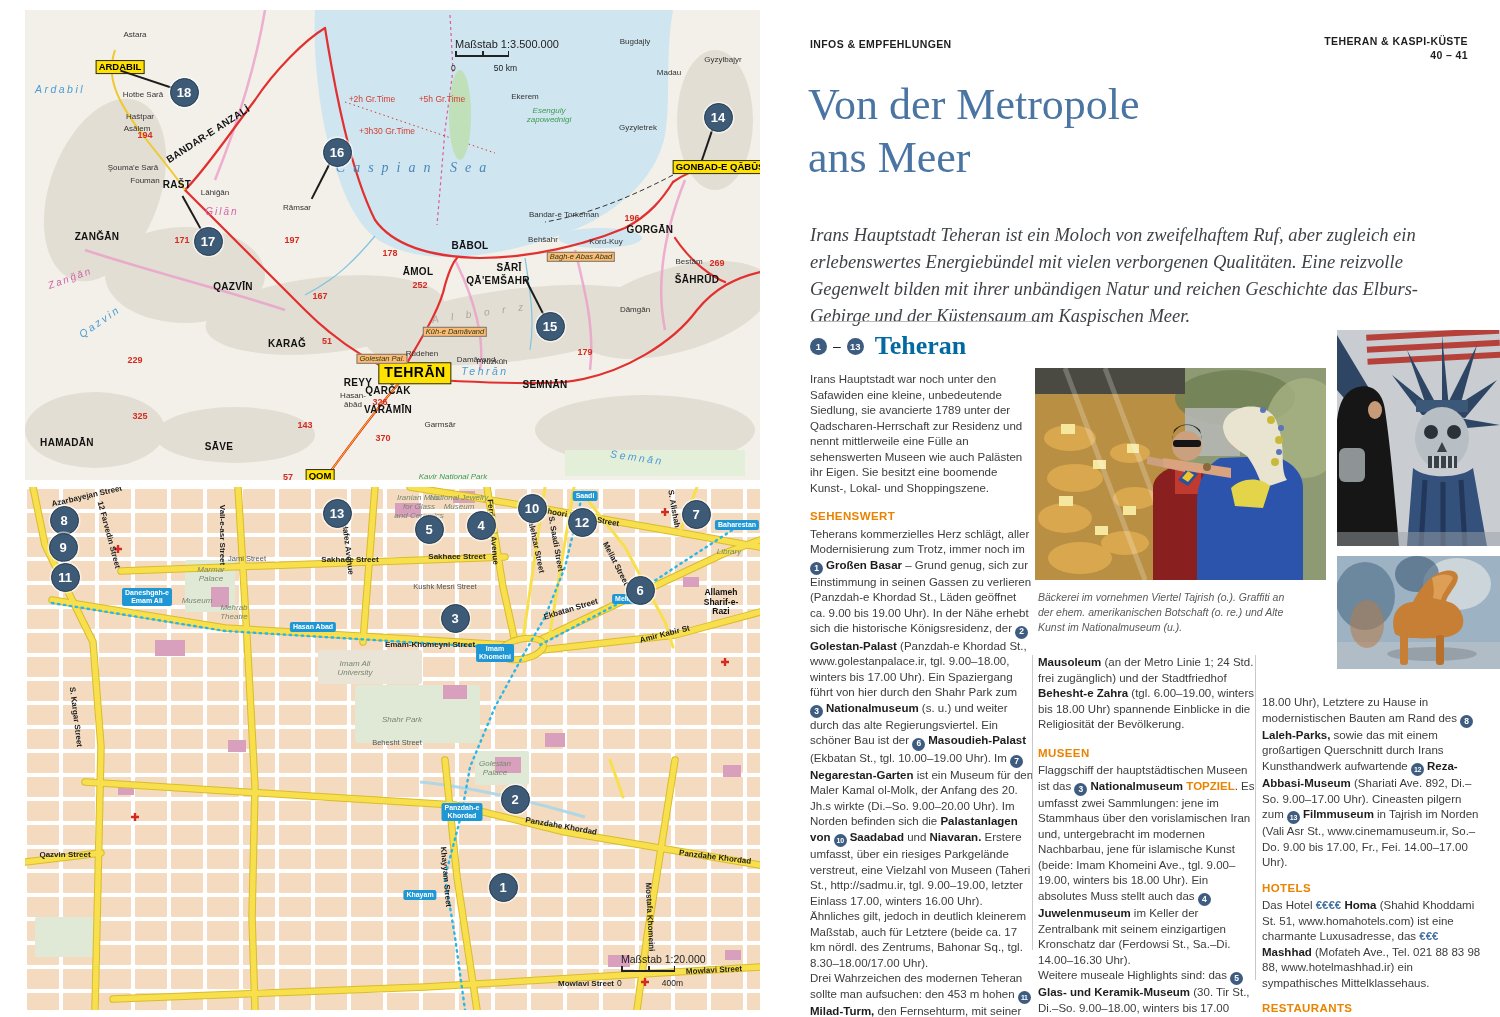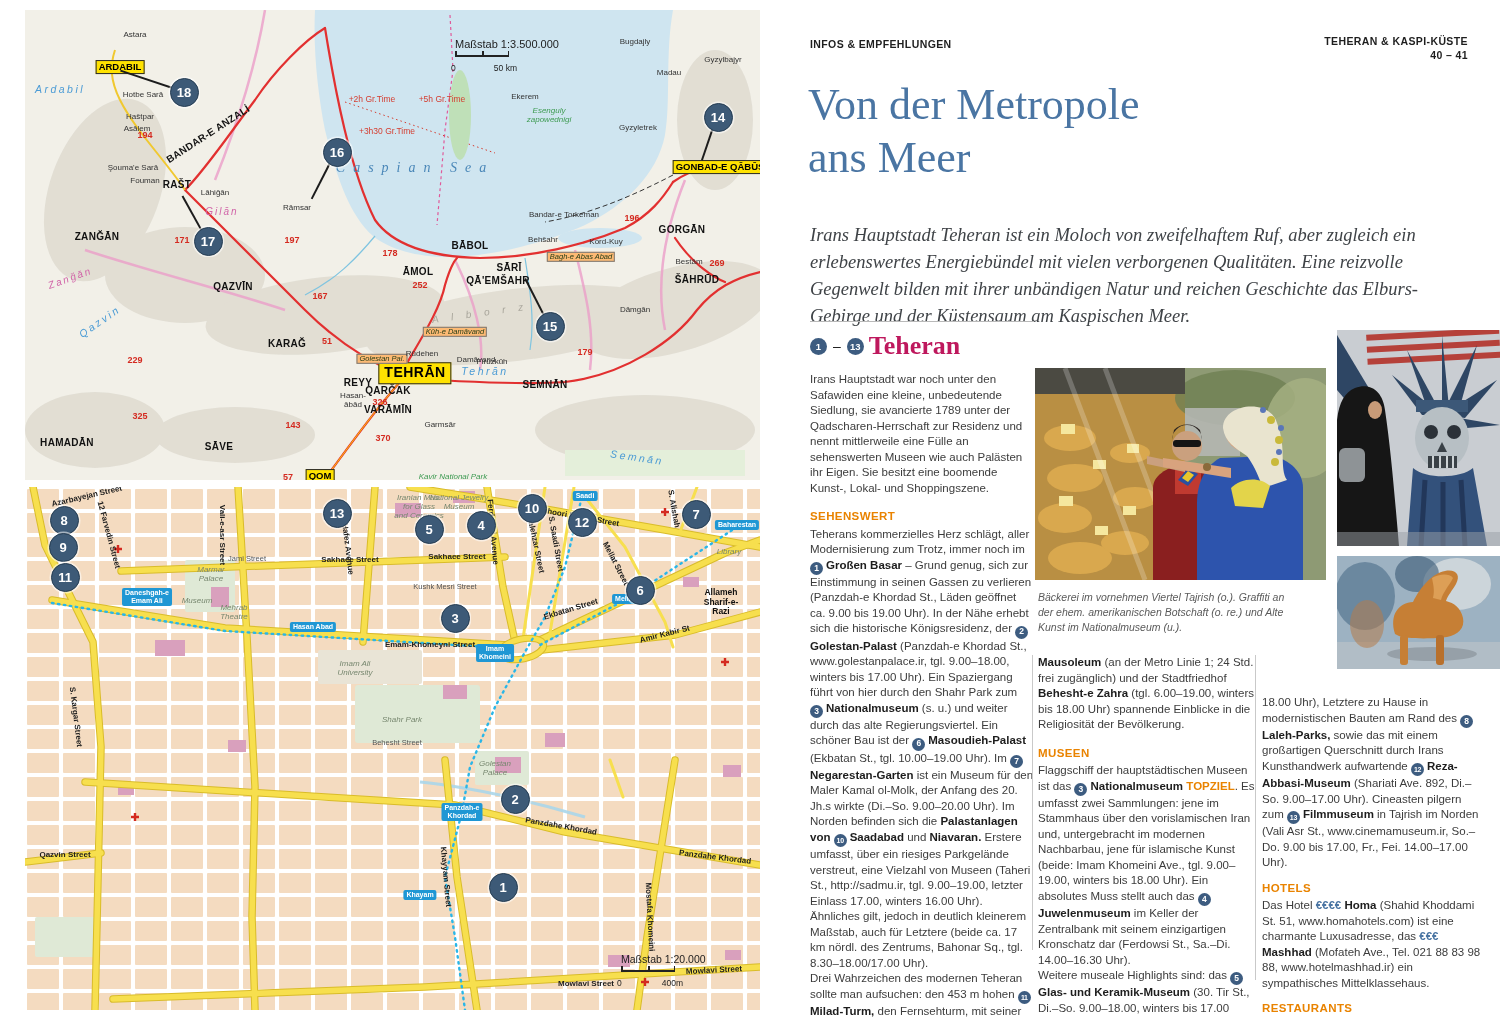--- a/index.html
+++ b/index.html
@@ -44,21 +44,21 @@
   #hdr-right{text-align:right;line-height:14px;}
   .title{position:absolute;left:808px;top:78px;font-family:"Liberation Serif",serif;font-weight:400;
          font-size:44px;line-height:53px;color:#4a75a3;}
   .intro{position:absolute;left:810px;top:203px;width:632px;font-family:"Liberation Serif",serif;
          font-style:italic;font-size:18.5px;line-height:27px;color:#3f4347;}
   .sect-rule{position:absolute;left:810px;top:321px;width:224px;height:1px;background:#b9b9b9;}
   .sect-head{position:absolute;left:810px;top:331px;display:flex;align-items:center;gap:5px;}
   .sect-head .big-cnum{width:17px;height:17px;border-radius:50%;background:#3d5c80;color:#fff;
         font-weight:bold;font-size:9.5px;display:inline-flex;align-items:center;justify-content:center;}
   .sect-head .dash{font-size:14px;color:#222;margin:0 1px;}
-  .sect-title{font-family:"Liberation Serif",serif;font-weight:bold;font-size:26px;color:#be185d;}
+  .sect-title{font-family:"Liberation Serif",serif;font-weight:bold;font-size:26px;color:#0369a1;margin-left:6px;}
   .col{position:absolute;font-size:11.5px;line-height:15.5px;color:#3c3c3c;}
   #col1{left:810px;top:372px;width:224px;}
   #col2{left:1038px;top:655px;width:219px;}
   #col3{left:1262px;top:695px;width:222px;}
   .col p{margin:0 0 0 0;}
   .col h4{margin:10px 0 2px 0;font-size:11.5px;letter-spacing:.4px;color:#e98300;}
   .col h4.first{margin-top:13px;}
   .b{font-weight:bold;color:#1d1d1d;}
   .org{font-weight:bold;color:#e98300;margin-top:8px;}
   .eur{font-weight:bold;color:#4a75a3;}
@@ -148,21 +148,21 @@
         <div class="ml bc" style="left: 72px; top: 227px; transform: translate(-50%, -50%);">ZANĞĀN</div>
         <div class="ml bc" style="left: 208px; top: 277px; transform: translate(-50%, -50%);">QAZVĪN</div>
         <div class="ml bc" style="left: 262px; top: 334px; transform: translate(-50%, -50%);">KARAĞ</div>
         <div class="ml bc" style="left: 333px; top: 373px; transform: translate(-50%, -50%);">REYY</div>
         <div class="ml bc" style="left: 363px; top: 381px; transform: translate(-50%, -50%);">QARČAK</div>
         <div class="ml bc" style="left: 363px; top: 400px; transform: translate(-50%, -50%);">VARĀMĪN</div>
         <div class="ml bc" style="left: 393px; top: 262px; transform: translate(-50%, -50%);">ĀMOL</div>
         <div class="ml bc" style="left: 445px; top: 236px; transform: translate(-50%, -50%);">BĀBOL</div>
         <div class="ml bc" style="left: 484px; top: 258px; transform: translate(-50%, -50%);">SĀRĪ</div>
         <div class="ml bc" style="left: 473px; top: 271px; transform: translate(-50%, -50%);">QĀ'EMŠAHR</div>
-        <div class="ml bc" style="left: 625px; top: 220px; transform: translate(-50%, -50%); margin-left: 32px;">GORGĀN</div>
+        <div class="ml bc" style="left: 625px; top: 220px; transform: translate(-50%, -50%);">GORGĀN</div>
         <div class="ml bc" style="left: 520px; top: 375px; transform: translate(-50%, -50%);">SEMNĀN</div>
         <div class="ml bc" style="left: 672px; top: 270px; transform: translate(-50%, -50%);">ŠĀHRŪD</div>
         <div class="ml bc" style="left: 42px; top: 433px; transform: translate(-50%, -50%);">HAMADĀN</div>
         <div class="ml bc" style="left: 194px; top: 437px; transform: translate(-50%, -50%);">SĀVE</div>
         <div class="ml tn" style="left: 110px; top: 25px; transform: translate(-50%, -50%);">Astara</div>
         <div class="ml tn" style="left: 118px; top: 85px; transform: translate(-50%, -50%);">Hotbe Sarā</div>
         <div class="ml tn" style="left: 115px; top: 107px; transform: translate(-50%, -50%);">Haštpar</div>
         <div class="ml tn" style="left: 112px; top: 119px; transform: translate(-50%, -50%);">Asālem</div>
         <div class="ml tn" style="left: 108px; top: 158px; transform: translate(-50%, -50%);">Şouma'e Sarā</div>
         <div class="ml tn" style="left: 120px; top: 171px; transform: translate(-50%, -50%);">Fouman</div>
@@ -197,21 +197,21 @@
         <div class="ml rn" style="left: 120px; top: 125px; transform: translate(-50%, -50%);">194</div>
         <div class="ml rn" style="left: 157px; top: 230px; transform: translate(-50%, -50%);">171</div>
         <div class="ml rn" style="left: 267px; top: 230px; transform: translate(-50%, -50%);">197</div>
         <div class="ml rn" style="left: 365px; top: 243px; transform: translate(-50%, -50%);">178</div>
         <div class="ml rn" style="left: 395px; top: 275px; transform: translate(-50%, -50%);">252</div>
         <div class="ml rn" style="left: 560px; top: 342px; transform: translate(-50%, -50%);">179</div>
         <div class="ml rn" style="left: 607px; top: 208px; transform: translate(-50%, -50%);">196</div>
         <div class="ml rn" style="left: 692px; top: 253px; transform: translate(-50%, -50%);">269</div>
         <div class="ml rn" style="left: 110px; top: 350px; transform: translate(-50%, -50%);">229</div>
         <div class="ml rn" style="left: 115px; top: 406px; transform: translate(-50%, -50%);">325</div>
-        <div class="ml rn" style="left: 268px; top: 415px; transform: translate(-50%, -50%);">143</div>
+        <div class="ml rn" style="left: 280px; top: 415px; transform: translate(-50%, -50%);">143</div>
         <div class="ml rn" style="left: 355px; top: 392px; transform: translate(-50%, -50%);">326</div>
         <div class="ml rn" style="left: 358px; top: 428px; transform: translate(-50%, -50%);">370</div>
         <div class="ml rn" style="left: 263px; top: 467px; transform: translate(-50%, -50%);">57</div>
         <div class="ml rn" style="left: 302px; top: 331px; transform: translate(-50%, -50%);">51</div>
         <div class="ml rn" style="left: 295px; top: 286px; transform: translate(-50%, -50%);">167</div>
         <div class="leader" style="left: 158px; top: 81px; width: 66.4078px; transform: rotate(-161.565deg);"></div>
         <div class="marker" style="left: 158px; top: 81px;">18</div>
         <div class="leader" style="left: 311px; top: 141px; width: 52.7731px; transform: rotate(117.051deg);"></div>
         <div class="marker" style="left: 311px; top: 141px;">16</div>
         <div class="leader" style="left: 692px; top: 106px; width: 46.4866px; transform: rotate(108.825deg);"></div>

